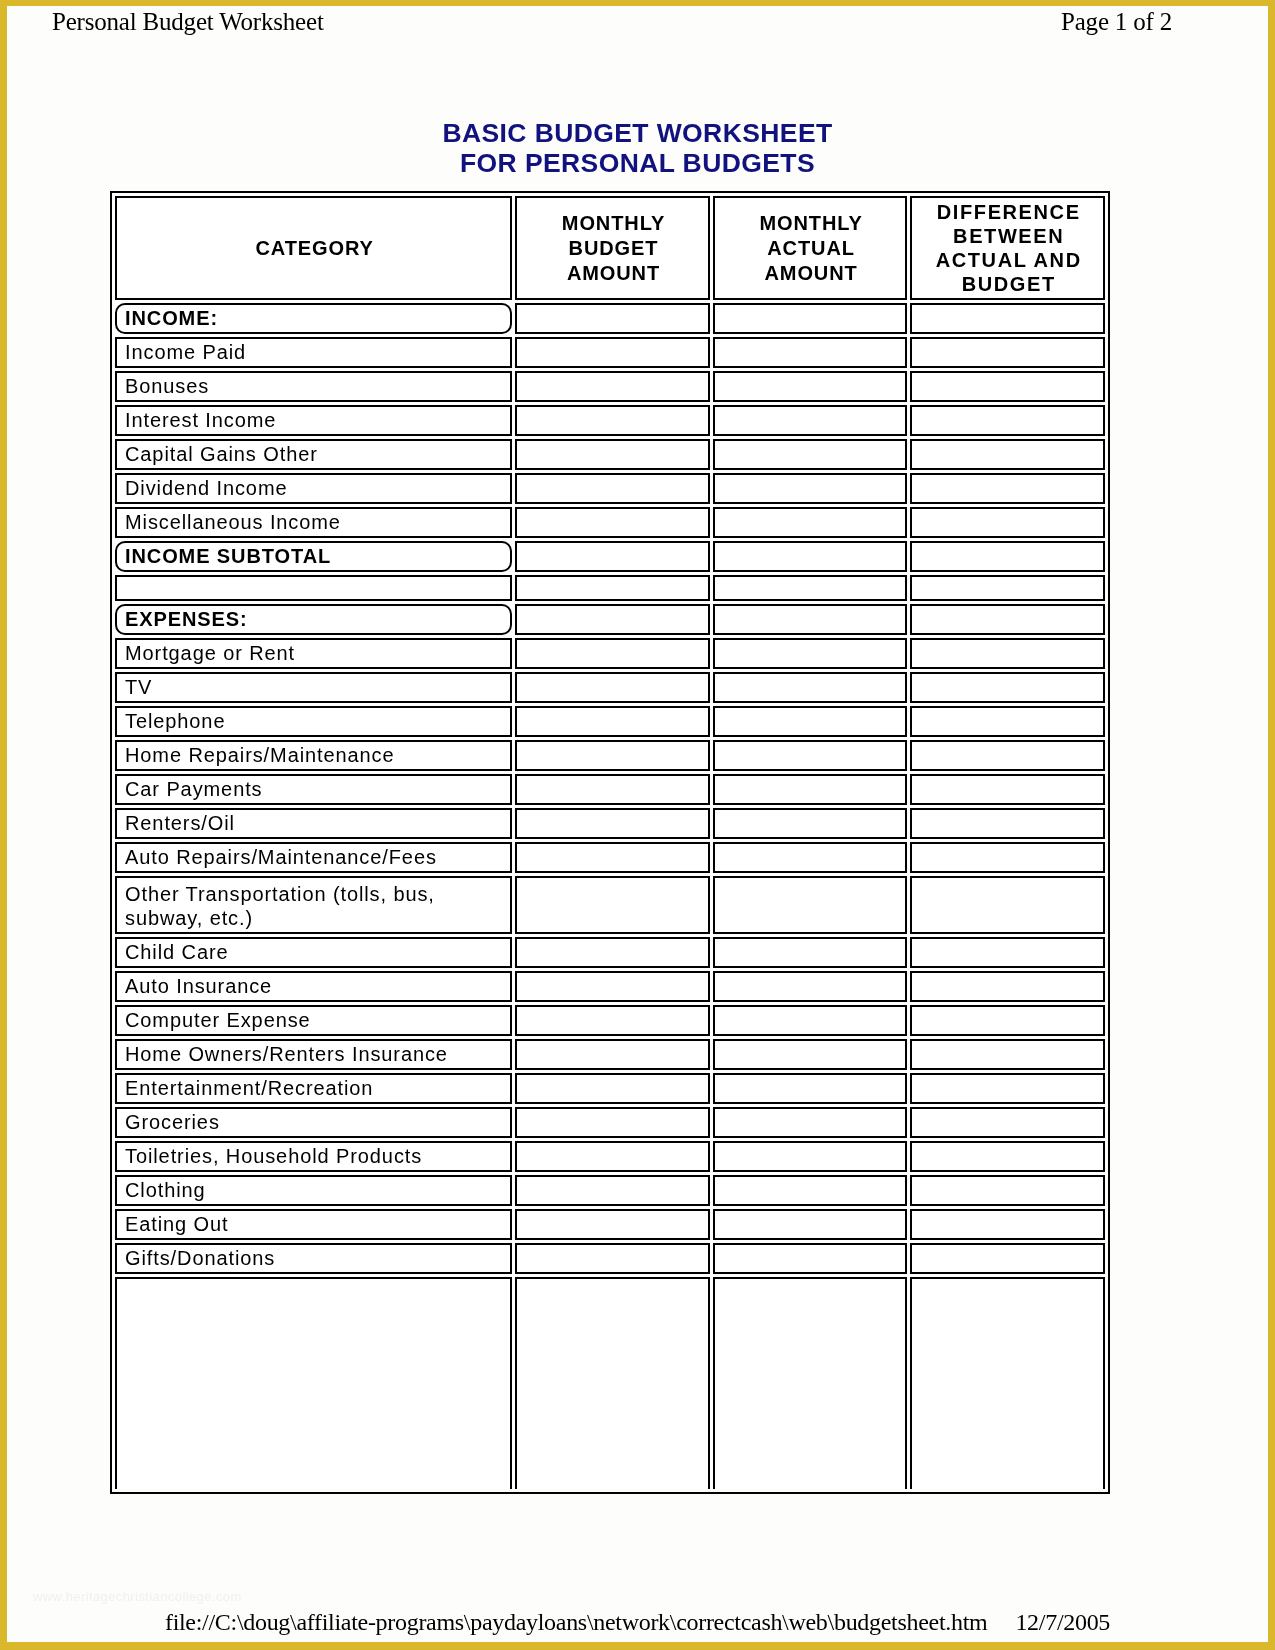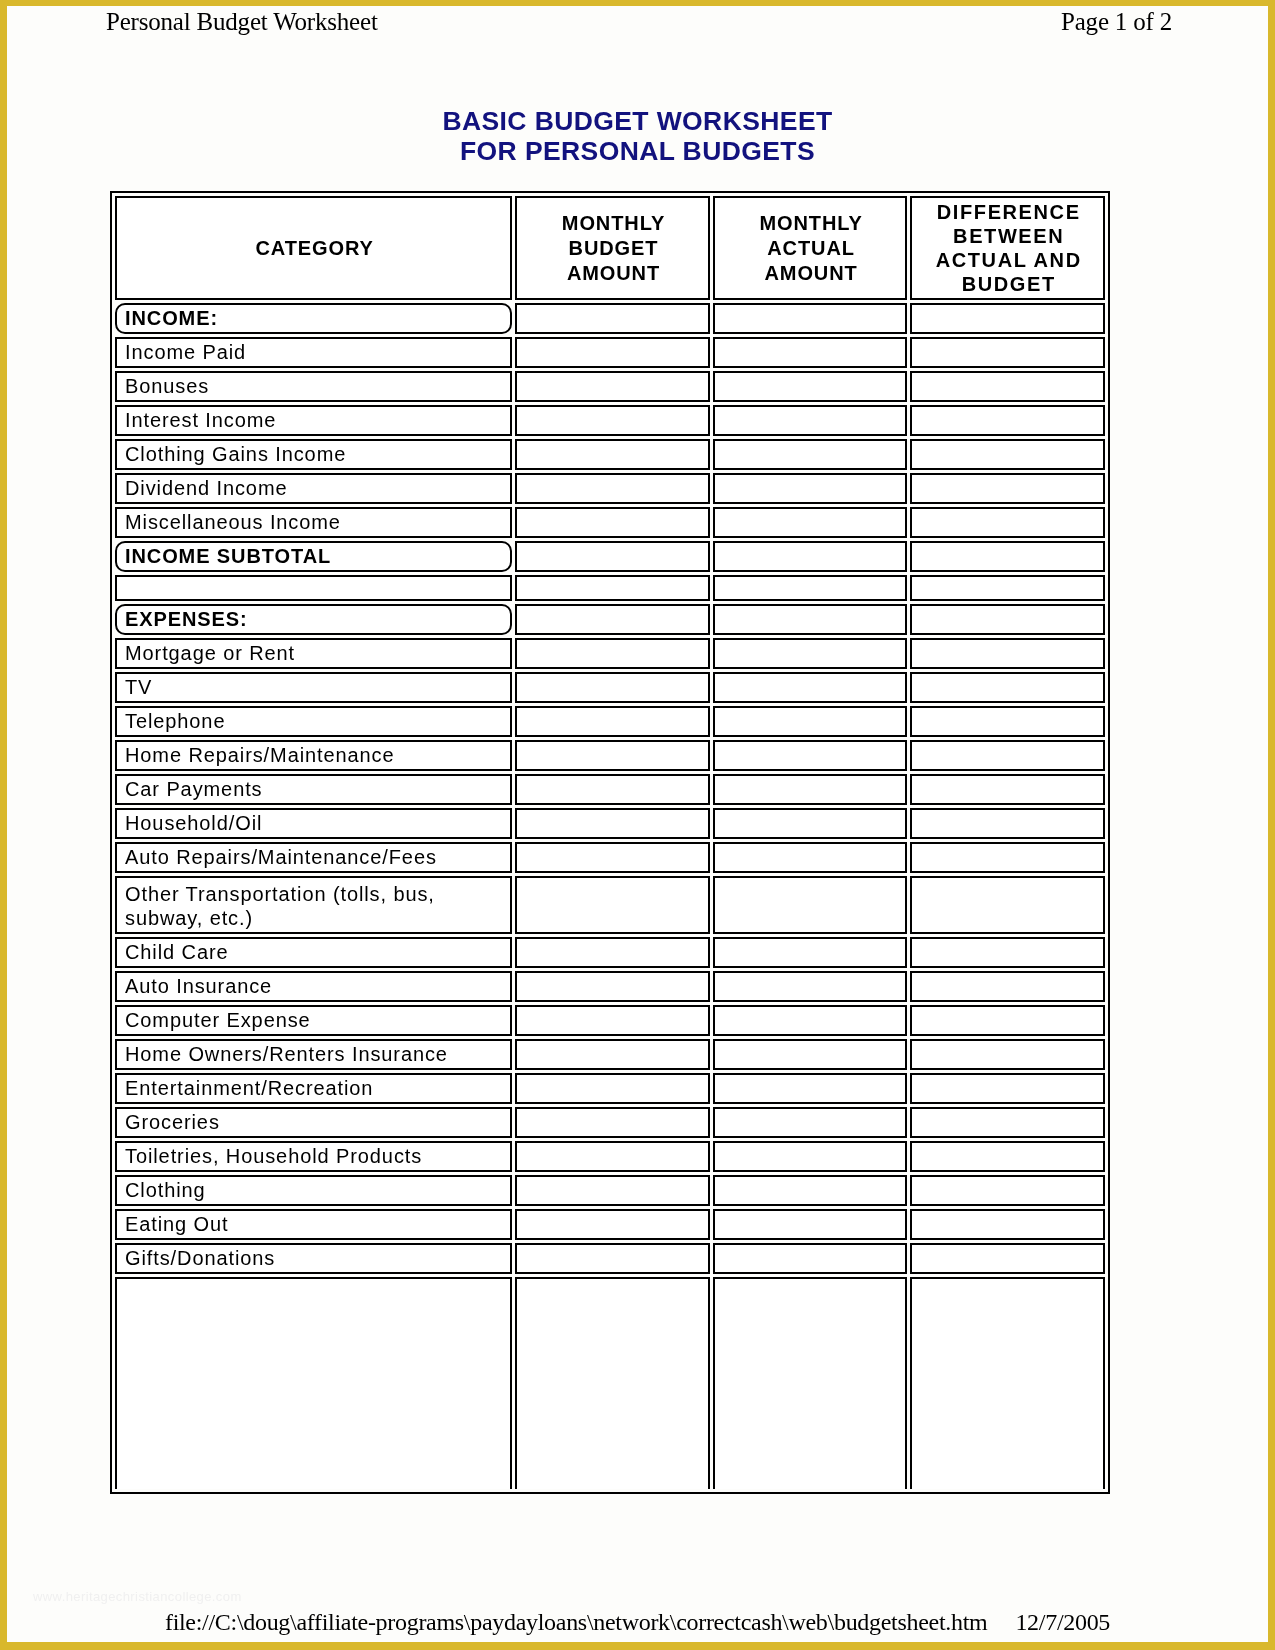--- a/index.html
+++ b/index.html
@@ -30,32 +30,32 @@
   
   .run-head {
     position: absolute;
     top: 2px;
     left: 0;
     right: 0;
     height: 34px;
     display: flex;
     justify-content: space-between;
     align-items: flex-start;
-    padding: 0 96px 0 99px;
+    padding: 0 96px 0 45px;
     box-sizing: border-box;
     font-family: "Liberation Serif", serif;
     font-size: 25px;
     color: #000000;
     letter-spacing: -0.2px;
   }
 
   
   .doc-title {
     position: absolute;
-    top: 100px;
+    top: 112px;
     left: 0;
     right: 0;
     text-align: center;
     color: #12127e;
     font-size: 26.5px;
     font-weight: bold;
     line-height: 30px;
     letter-spacing: 0.4px;
   }
 
@@ -227,21 +227,21 @@
             <td></td>
             <td></td>
           </tr>
           <tr>
             <td class="cat">Interest Income</td>
             <td></td>
             <td></td>
             <td></td>
           </tr>
           <tr>
-            <td class="cat">Clothing Gains Income</td>
+            <td class="cat">Capital Gains Other</td>
             <td></td>
             <td></td>
             <td></td>
           </tr>
           <tr>
             <td class="cat">Dividend Income</td>
             <td></td>
             <td></td>
             <td></td>
           </tr>
@@ -293,21 +293,21 @@
             <td></td>
             <td></td>
           </tr>
           <tr>
             <td class="cat">Car Payments</td>
             <td></td>
             <td></td>
             <td></td>
           </tr>
           <tr>
-            <td class="cat">Household/Oil</td>
+            <td class="cat">Renters/Oil</td>
             <td></td>
             <td></td>
             <td></td>
           </tr>
           <tr>
             <td class="cat">Auto Repairs/Maintenance/Fees</td>
             <td></td>
             <td></td>
             <td></td>
           </tr>

